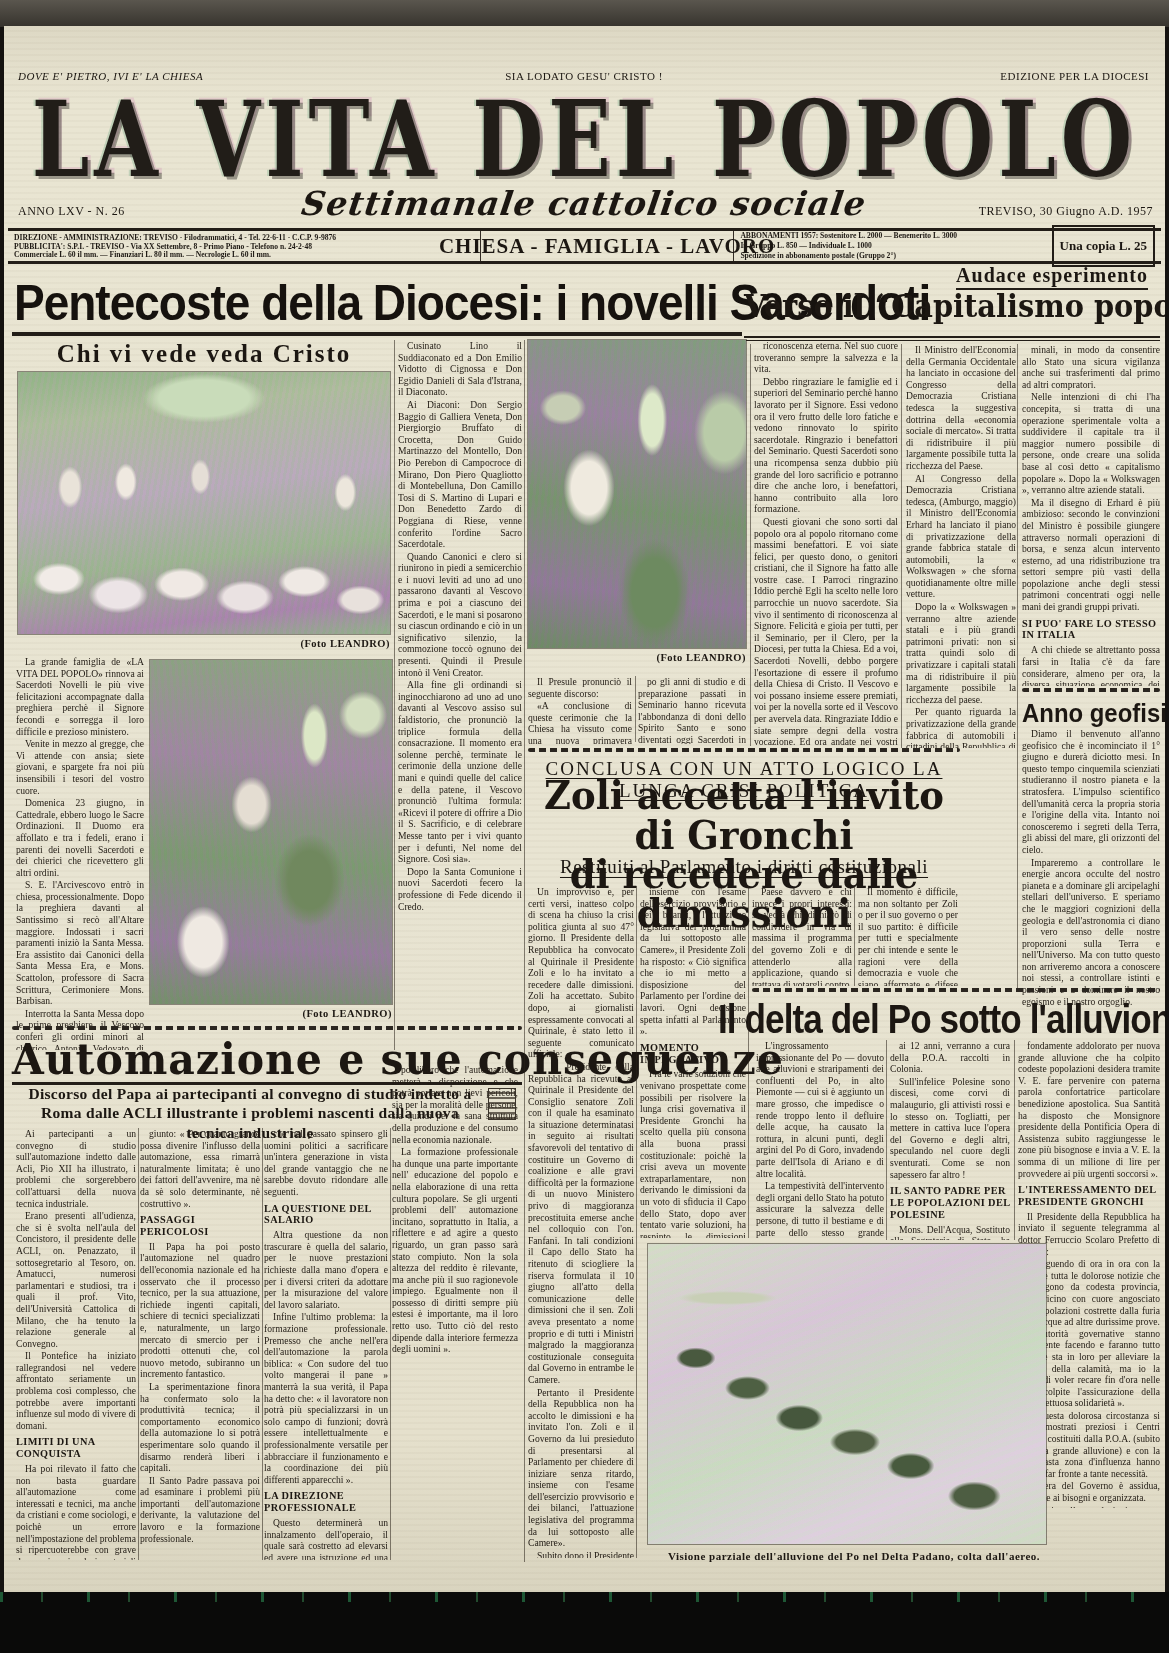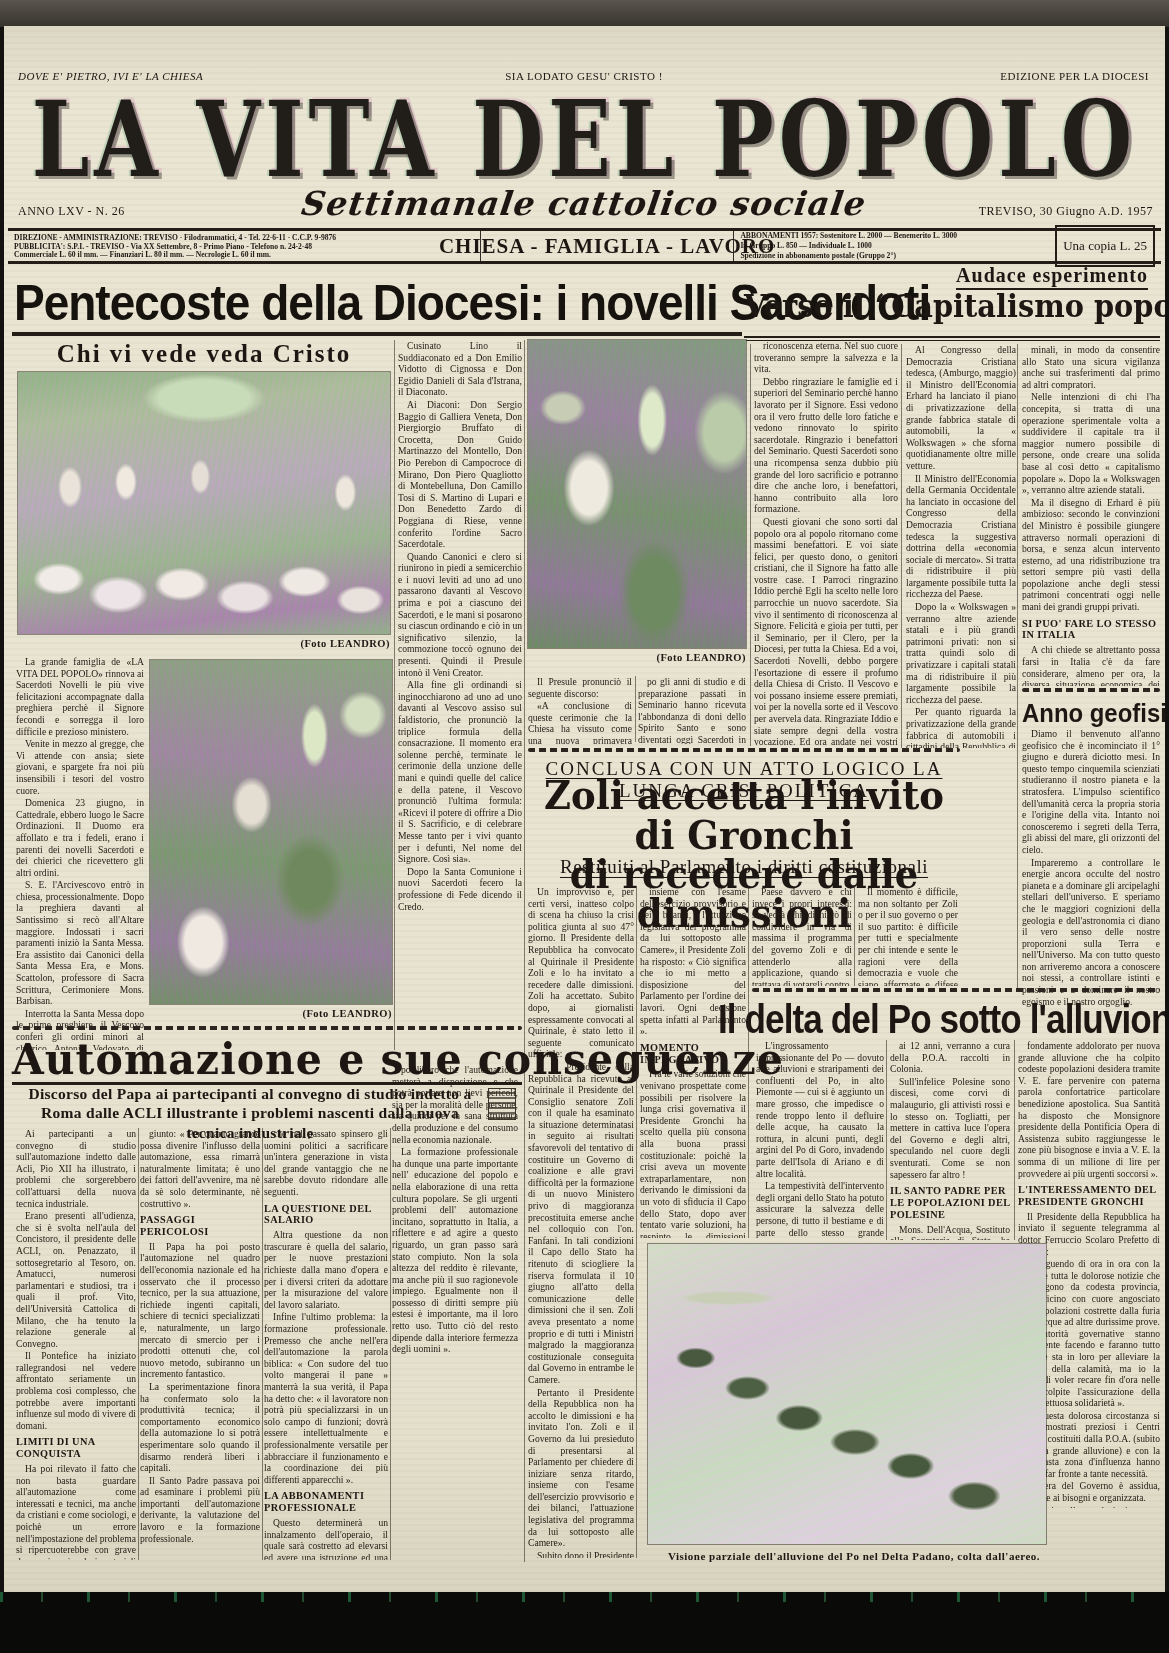--- a/index.html
+++ b/index.html
@@ -26,21 +26,21 @@
   .issue-line{font-size:12px;font-weight:400;letter-spacing:.5px}
 
   .infobar{left:4px;top:202px;width:1153px;height:36px;display:flex;border-top:3px solid #221d17;border-bottom:3px solid #221d17;background:transparent}
   .infobar .cell{padding:2px 6px;display:flex;flex-direction:column;justify-content:center}
   .cell.c-left{width:41%;border-right:1px solid #332c24}
   .cell.c-mid{width:22%;border-right:1px solid #332c24;align-items:center}
   .cell.c-right{width:37%;flex-direction:row;align-items:center;gap:6px}
   .tinyline{font-size:7.6px;font-weight:700;line-height:1.3;white-space:nowrap;overflow:hidden}
   .motto-band{font-size:21px;font-weight:700;letter-spacing:1px;white-space:nowrap}
   .abbo{flex:1}
-  .pricebox{border:2px solid #221d17;padding:11px 6px;font-size:13px;font-weight:400;white-space:nowrap}
+  .pricebox{border:2px solid #221d17;padding:11px 6px;font-size:13px;font-weight:700;white-space:nowrap}
 
   
   .h-pente{font-family:"Liberation Sans",sans-serif;font-weight:700;font-size:46px;letter-spacing:-1px;white-space:nowrap;transform:scaleY(1.08);transform-origin:top left;color:#16120e}
   .rule{background:#221d17}
   .h-cap{font-family:"DejaVu Serif",serif;font-weight:700;font-size:31px;white-space:nowrap;transform:scaleX(.93);transform-origin:top left;letter-spacing:0}
   .kicker-audace{font-weight:700;font-size:20px;letter-spacing:1px;border-bottom:2px solid #221d17;display:inline-block;padding-bottom:1px}
   .h-chi{font-weight:700;font-size:25px;letter-spacing:2px}
   .h-anno{font-family:"Liberation Sans",sans-serif;font-weight:700;font-size:26px;transform:scaleX(.92);transform-origin:top left;white-space:nowrap}
   .kicker-zoli{font-size:19px;letter-spacing:2px;text-decoration:underline;text-underline-offset:3px}
   .h-zoli{font-family:"DejaVu Serif",serif;font-weight:700;font-size:37px;line-height:1.02;transform:scaleY(1.05)}
@@ -183,22 +183,22 @@
     <div class="abs col" style="left:634px;top:650px;width:108px;height:68px">
         <p>po gli anni di studio e di preparazione passati in Seminario hanno ricevuta l'abbondanza di doni dello Spirito Santo e sono diventati oggi Sacerdoti in eterno. Ringraziamo Iddio per la consacrazione Sacerdotale ed a Maria Santissima la</p>
       </div>
     <div class="abs col" style="left:750px;top:314px;width:144px;height:406px">
         <p>riconoscenza eterna. Nel suo cuore troveranno sempre la salvezza e la vita.</p>
         <p>Debbo ringraziare le famiglie ed i superiori del Seminario perchè hanno lavorato per il Signore. Essi vedono ora il vero frutto delle loro fatiche e vedono rinnovato lo spirito sacerdotale. Ringrazio i benefattori del Seminario. Questi Sacerdoti sono una ricompensa senza dubbio più grande del loro sacrificio e potranno dire che anche loro, i benefattori, hanno contribuito alla loro formazione.</p>
         <p>Questi giovani che sono sorti dal popolo ora al popolo ritornano come massimi benefattori. E voi siate felici, per questo dono, o genitori cristiani, che il Signore ha fatto alle vostre case. I Parroci ringrazino Iddio perchè Egli ha scelto nelle loro parrocchie un nuovo sacerdote. Sia vivo il sentimento di riconoscenza al Signore. Felicità e gioia per tutti, per il Seminario, per il Clero, per la Diocesi, per tutta la Chiesa. Ed a voi, Sacerdoti Novelli, debbo porgere l'esortazione di essere il profumo della Chiesa di Cristo. Il Vescovo e voi possano insieme essere premiati, voi per la novella sorte ed il Vescovo per avervela data. Ringraziate Iddio e siate sempre degni della vostra vocazione. Ed ora andate nei vostri paesi e fate un po' di festa ma poi iniziate la vita Sacerdotale per offrire la Vittima Divina ed anche per offrire la vostra vita. E questa è la parola che il vostro Vescovo depone nelle vostre anime perchè la ricordiate per il tempo e per l'Eternità. E così sia».</p>
       </div>
 
     <div class="abs col" style="left:902px;top:318px;width:110px;height:404px">
+        <p>Il Ministro dell'Economia della Germania Occidentale ha lanciato in occasione del Congresso della Democrazia Cristiana tedesca la suggestiva dottrina della «economia sociale di mercato». Si tratta di ridistribuire il più largamente possibile tutta la ricchezza del Paese.</p>
         <p>Al Congresso della Democrazia Cristiana tedesca, (Amburgo, maggio) il Ministro dell'Economia Erhard ha lanciato il piano di privatizzazione della grande fabbrica statale di automobili, la « Wolkswagen » che sforna quotidianamente oltre mille vetture.</p>
-        <p>Il Ministro dell'Economia della Germania Occidentale ha lanciato in occasione del Congresso della Democrazia Cristiana tedesca la suggestiva dottrina della «economia sociale di mercato». Si tratta di ridistribuire il più largamente possibile tutta la ricchezza del Paese.</p>
         <p>Dopo la « Wolkswagen » verranno altre aziende statali e i più grandi patrimoni privati: non si tratta quindi solo di privatizzare i capitali statali ma di ridistribuire il più largamente possibile la ricchezza del paese.</p>
         <p>Per quanto riguarda la privatizzazione della grande fabbrica di automobili i cittadini della Repubblica di Bonn saranno chiamati a sottoscrivere « azioni popolari » di questa azienda, emesse dallo Stato. Ciascuna azione sarà di 1.500 lire, ma il prezzo di vendita varierà a seconda della possibilità dei risparmiatori.</p>
       </div>
     <div class="abs col" style="left:1018px;top:318px;width:138px;height:342px">
         <p>minali, in modo da consentire allo Stato una sicura vigilanza anche sui trasferimenti dal primo ad altri compratori.</p>
         <p>Nelle intenzioni di chi l'ha concepita, si tratta di una operazione sperimentale volta a suddividere il capitale tra il maggior numero possibile di persone, onde creare una solida base al così detto « capitalismo popolare ». Dopo la « Wolkswagen », verranno altre aziende statali.</p>
         <p>Ma il disegno di Erhard è più ambizioso: secondo le convinzioni del Ministro è possibile giungere attraverso normali operazioni di borsa, e senza alcun intervento esterno, ad una ridistribuzione tra settori sempre più vasti della popolazione anche degli stessi patrimoni concentrati oggi nelle mani dei grandi gruppi privati.</p>
         <h4>SI PUO' FARE LO STESSO IN ITALIA</h4>
         <p>A chi chiede se altrettanto possa farsi in Italia c'è da fare considerare, almeno per ora, la diversa situazione economica dei due Paesi.</p>
       </div>
@@ -277,21 +277,21 @@
         <h4>PASSAGGI PERICOLOSI</h4>
         <p>Il Papa ha poi posto l'automazione nel quadro dell'economia nazionale ed ha osservato che il processo tecnico, per la sua attuazione, richiede ingenti capitali, schiere di tecnici specializzati e, naturalmente, un largo mercato di smercio per i prodotti ottenuti che, col nuovo metodo, subiranno un incremento fantastico.</p>
         <p>La sperimentazione finora ha confermato solo la produttività tecnica; il comportamento economico della automazione lo si potrà esperimentare solo quando il disarmo renderà liberi i capitali.</p>
         <p>Il Santo Padre passava poi ad esaminare i problemi più importanti dell'automazione derivante, la valutazione del lavoro e la formazione professionale.</p>
       </div>
     <div class="abs col" style="left:260px;top:1102px;width:124px;height:432px">
         <p>che nel passato spinsero gli uomini politici a sacrificare un'intera generazione in vista del grande vantaggio che ne sarebbe dovuto ridondare alle seguenti.</p>
         <h4>LA QUESTIONE DEL SALARIO</h4>
         <p>Altra questione da non trascurare è quella del salario, per le nuove prestazioni richieste dalla mano d'opera e per i diversi criteri da adottare per la misurazione del valore del lavoro salariato.</p>
         <p>Infine l'ultimo problema: la formazione professionale. Premesso che anche nell'era dell'automazione la parola biblica: « Con sudore del tuo volto mangerai il pane » manterrà la sua verità, il Papa ha detto che: « il lavoratore non potrà più specializzarsi in un solo campo di funzioni; dovrà essere intellettualmente e professionalmente versatile per abbracciare il funzionamento e la coordinazione dei più differenti apparecchi ».</p>
-        <h4>LA ABBONAMENTI PROFESSIONALE</h4>
+        <h4>LA DIREZIONE PROFESSIONALE</h4>
         <p>Questo determinerà un innalzamento dell'operaio, il quale sarà costretto ad elevarsi ed avere una istruzione ed una mentalità molto migliori di quanto non abbia oggi, ma questo non potrà avvenire da un giorno all'altro, bensì « bisognerà lasciare che l'operaio cresca nell'educazione professionale, come in ogni altra ». Pio XII è passato quindi al problema del tem-</p>
       </div>
     <div class="abs col" style="left:388px;top:1038px;width:126px;height:432px">
         <p>po libero che l'automazione metterà a disposizione e che potrà portare non lievi pericoli, sia per la moralità delle persone, sia quindi per la sana struttura della produzione e del consumo nella economia nazionale.</p>
         <p>La formazione professionale ha dunque una parte importante nell' educazione del popolo e nella elaborazione di una retta cultura popolare. Se gli urgenti problemi dell' automazione incitano, soprattutto in Italia, a riflettere e ad agire a questo riguardo, un gran passo sarà stato compiuto. Non la sola altezza del reddito è rilevante, ma anche più il suo ragionevole impiego. Egualmente non il possesso di diritti sempre più estesi è importante, ma il loro retto uso. Tutto ciò del resto dipende dalla interiore fermezza degli uomini ».</p>
       </div>
 
     <div class="vrule" style="left:390px;top:314px;height:710px"></div>
     <div class="vrule" style="left:520px;top:314px;height:1222px"></div>
     <div class="vrule" style="left:746px;top:318px;height:402px"></div>

